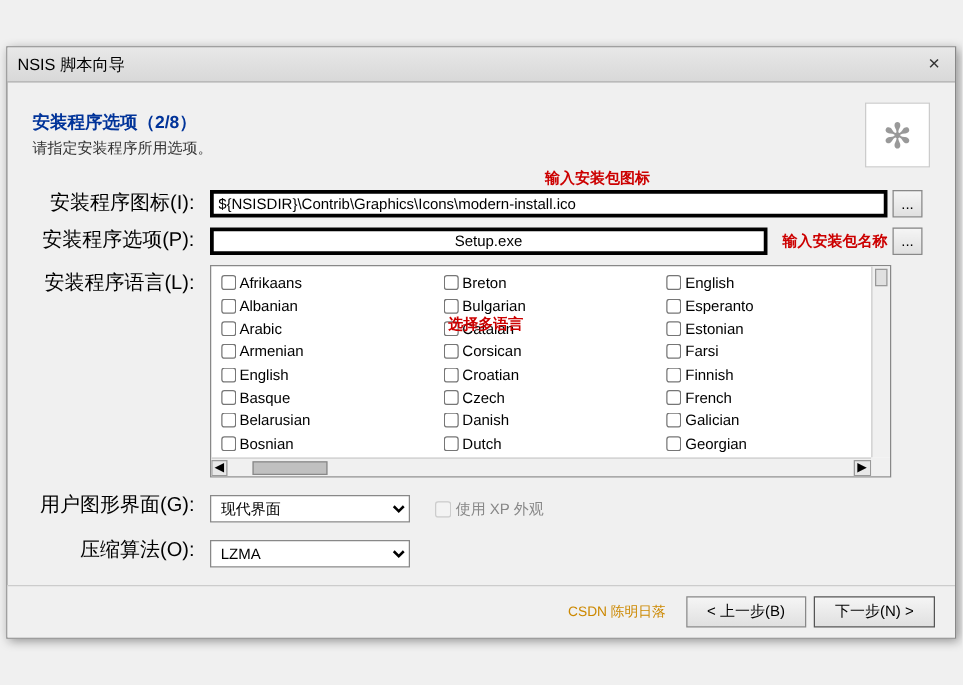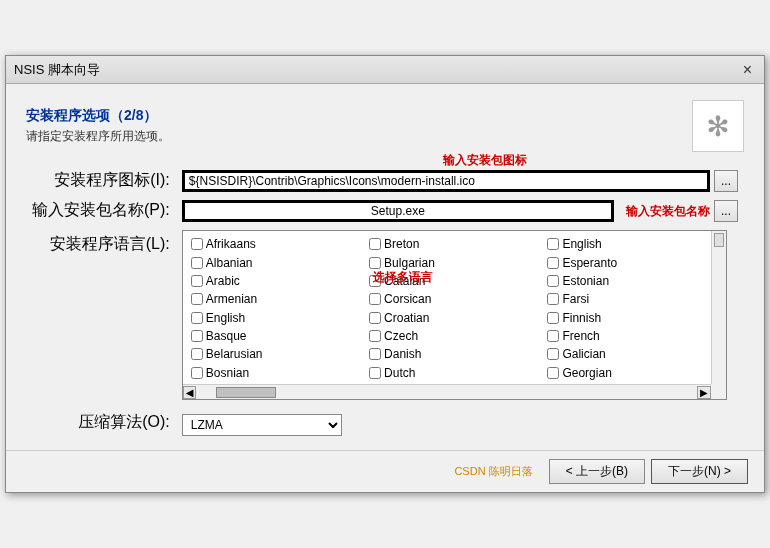--- a/index.html
+++ b/index.html
@@ -279,21 +279,21 @@
             <div class="annotation-red" style="position:absolute; top:-18px; left:50%; transform:translateX(-20%); white-space:nowrap;">输入安装包图标</div>
             <div class="input-row">
               <input type="text" class="text-input" style="width: 460px;" value="${NSISDIR}\Contrib\Graphics\Icons\modern-install.ico">
               <button class="browse-btn">...</button>
             </div>
           </div>
         </td>
       </tr>
 
       <tr>
-        <td class="label-cell">输入安装包名称(P):</td>
+        <td class="label-cell">安装程序选项(P):</td>
         <td>
           <div class="input-row">
             <input type="text" class="text-input" style="width: 200px; text-align: center;" value="Setup.exe">
             <span class="annotation-red" style="margin-left:8px;">输入安装包名称</span>
             <button class="browse-btn" style="margin-left:auto;">...</button>
           </div>
         </td>
       </tr>
 
       <tr>
@@ -405,20 +405,35 @@
             <div class="lang-hscrollbar">
               <span class="hscroll-arrow">◀</span>
               <div class="hscroll-thumb"></div>
               <span class="hscroll-arrow" style="margin-left:auto;">▶</span>
             </div>
             <div class="scrollbar-corner"></div>
           </div>
         </td>
       </tr>
 
+      <tr>
+        <td class="label-cell" style="padding-top:8px;">用户图形界面(G):</td>
+        <td>
+          <div class="select-wrap" style="margin-top:6px;">
+            <select class="select-input">
+              <option>现代界面</option>
+              <option>经典界面</option>
+            </select>
+            <div class="xp-checkbox" style="margin-left:16px;">
+              <input type="checkbox" disabled="" style="">
+              <span>使用 XP 外观</span>
+            </div>
+          </div>
+        </td>
+      </tr>
 
       <tr>
         <td class="label-cell" style="padding-top:8px;">压缩算法(O):</td>
         <td>
           <div class="select-wrap" style="margin-top:6px;">
             <select class="select-input">
               <option>LZMA</option>
               <option>zlib</option>
               <option>bzip2</option>
             </select>

